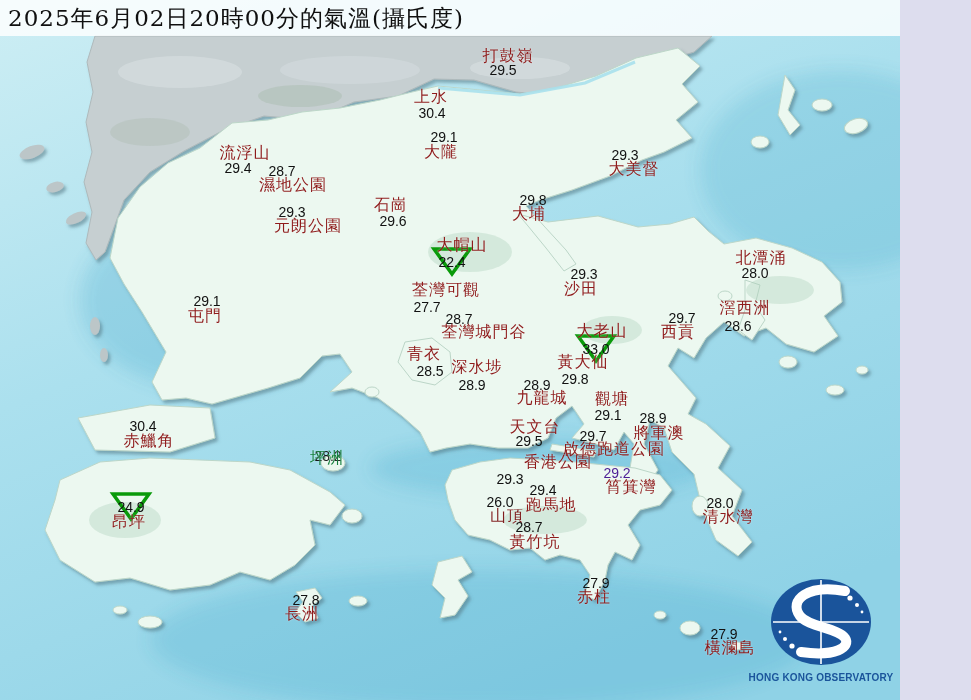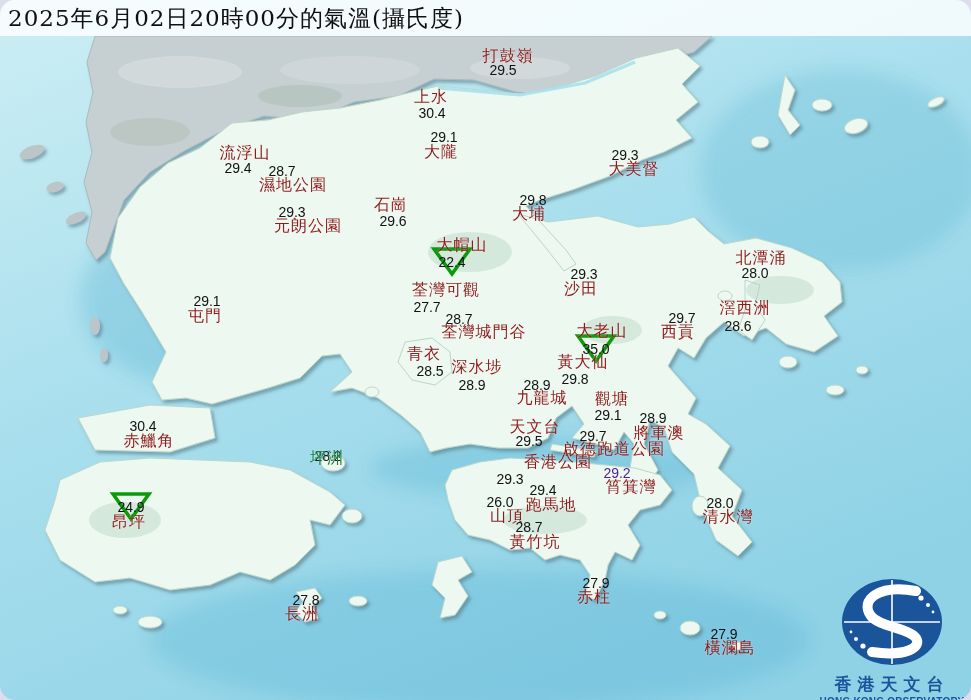--- a/index.html
+++ b/index.html
@@ -1,17 +1,17 @@
 <!DOCTYPE html>
 <html><head>
 <meta charset="utf-8">
 <style>
   html,body{margin:0;padding:0;background:#dde;}
-  #app{position:relative;width:971px;height:700px;overflow:hidden;
-       font-family:"DejaVu Sans","Liberation Sans",sans-serif;border-radius:15px;}
+  #app{position:relative;width:900px;height:700px;overflow:hidden;
+       font-family:"DejaVu Sans","Liberation Sans",sans-serif;}
   #map-svg{position:absolute;left:0;top:0;width:971px;height:700px;display:block;}
   .land{fill:#ecf8f0;stroke:#bcd6c8;stroke-width:1;}
   .grey-land{fill:#c6cfd1;stroke:#aeb9bb;stroke-width:1;}
   .grey-island{fill:#bcc6c8;stroke:none;}
   #title-bar{position:absolute;left:0;top:0;width:971px;height:36px;
              background:rgba(255,255,255,0.82);
              font-family:"DejaVu Serif","Liberation Serif",serif;
              font-size:23px;color:#101010;line-height:36px;
              padding-left:8px;box-sizing:border-box;letter-spacing:1px;
              white-space:nowrap;z-index:20;}
@@ -164,21 +164,21 @@
       <div class="st-name" style="left: 581px; top: 289px; color: rgb(142, 27, 27);">沙田</div>
       <div class="st-temp" style="left: 755px; top: 273px; color: rgb(17, 17, 17);">28.0</div>
       <div class="st-name" style="left: 761px; top: 258px; color: rgb(142, 27, 27);">北潭涌</div>
       <div class="st-temp" style="left: 207px; top: 301px; color: rgb(17, 17, 17);">29.1</div>
       <div class="st-name" style="left: 205px; top: 316px; color: rgb(142, 27, 27);">屯門</div>
       <div class="st-temp" style="left: 459px; top: 319px; color: rgb(17, 17, 17);">28.7</div>
       <div class="st-name" style="left: 484px; top: 332px; color: rgb(142, 27, 27);">荃灣城門谷</div>
       <div class="st-marker" style="left: 596px; top: 350px;"><svg width="44" height="32" viewBox="0 0 44 32">
           <polygon points="4,4 40,4 22,29" fill="none" stroke="#0a9a0a" stroke-width="3.5"></polygon>
         </svg></div>
-      <div class="st-temp" style="left: 596px; top: 349px; color: rgb(17, 17, 17);">35.0</div>
+      <div class="st-temp" style="left: 596px; top: 349px; color: rgb(17, 17, 17);">33.0</div>
       <div class="st-name" style="left: 602px; top: 331px; color: rgb(142, 27, 27);">大老山</div>
       <div class="st-temp" style="left: 682px; top: 318px; color: rgb(17, 17, 17);">29.7</div>
       <div class="st-name" style="left: 678px; top: 332px; color: rgb(142, 27, 27);">西貢</div>
       <div class="st-temp" style="left: 738px; top: 326px; color: rgb(17, 17, 17);">28.6</div>
       <div class="st-name" style="left: 745px; top: 308px; color: rgb(142, 27, 27);">滘西洲</div>
       <div class="st-temp" style="left: 430px; top: 371px; color: rgb(17, 17, 17);">28.5</div>
       <div class="st-name" style="left: 424px; top: 354px; color: rgb(142, 27, 27);">青衣</div>
       <div class="st-temp" style="left: 472px; top: 385px; color: rgb(17, 17, 17);">28.9</div>
       <div class="st-name" style="left: 477px; top: 367px; color: rgb(142, 27, 27);">深水埗</div>
       <div class="st-temp" style="left: 575px; top: 379px; color: rgb(17, 17, 17);">29.8</div>
@@ -228,17 +228,16 @@
       <line x1="27" y1="46" x2="123" y2="46" stroke="#ffffff" stroke-width="1.6"></line>
       <line x1="75" y1="4" x2="75" y2="88" stroke="#ffffff" stroke-width="1.6"></line>
       <path d="M99,15 C62,8 42,24 54,40 C62,51 92,52 99,62 C105,71 90,81 55,76" fill="none" stroke="#ffffff" stroke-width="10" stroke-linecap="round"></path>
       <circle cx="104" cy="22" r="2.6" fill="#ffffff"></circle>
       <circle cx="111" cy="29" r="2" fill="#ffffff"></circle>
       <circle cx="116" cy="36" r="1.4" fill="#ffffff"></circle>
       <circle cx="46" cy="70" r="2.6" fill="#ffffff"></circle>
       <circle cx="39" cy="63" r="2" fill="#ffffff"></circle>
       <circle cx="34" cy="56" r="1.4" fill="#ffffff"></circle>
     </svg>
-    <div id="logo-zh" style="color: rgb(26, 84, 155);">香港天文台</div>
     <div id="logo-en" style="color: rgb(26, 84, 155);">HONG KONG OBSERVATORY</div>
   </div>
 
 </div>
 
 </body></html>

